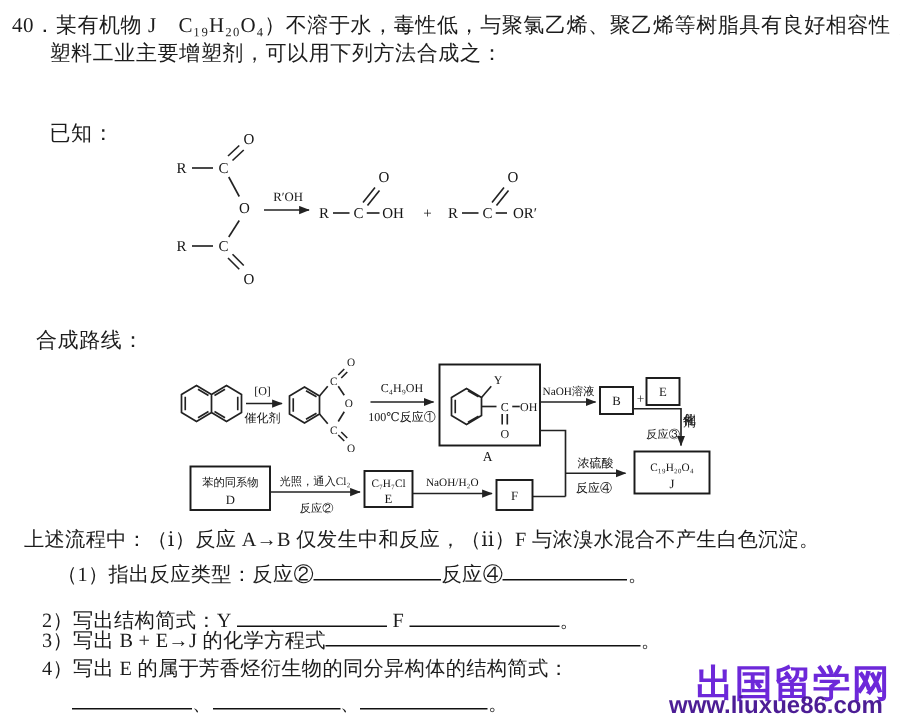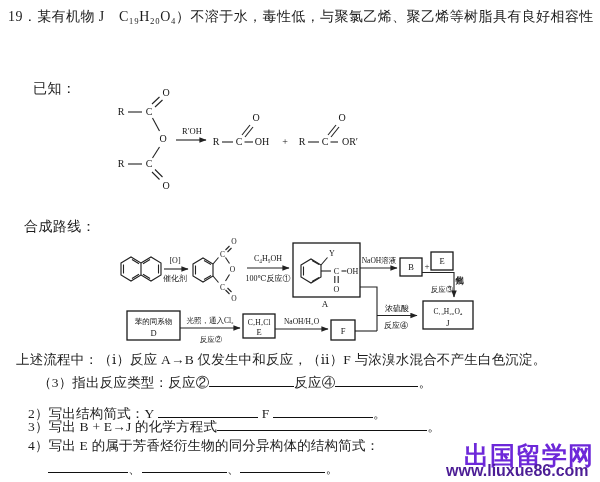--- a/index.html
+++ b/index.html
@@ -20,22 +20,23 @@
           font-family:"Liberation Sans","DejaVu Sans",sans-serif;}
   #cat-vertical{position:absolute;left:455px;top:269px;writing-mode:vertical-rl;
                 text-orientation:upright;font-size:8.5px;line-height:10px;}
 </style>
 </head>
 <body>
 
 <div id="page">
 
   <div class="tline" style="left:8px;top:8px;">
-    <span>19．</span><span>某有机物 J　C₁₉H₂₀O₄）不溶于水，毒性低，与聚氯乙烯、聚乙烯等树脂具有良好相容性，是</span>
-  </div>
+    <span>40．</span><span>某有机物 J　C₁₉H₂₀O₄）不溶于水，毒性低，与聚氯乙烯、聚乙烯等树脂具有良好相容性，是</span>
+  </div>
+  <div class="tline" style="left:33px;top:27px;">塑料工业主要增塑剂，可以用下列方法合成之：</div>
   <div class="tline" style="left:33px;top:48px;margin-top:32px;">已知：</div>
   <div class="tline" style="left:24px;top:218px;text-align:right;">合成路线：</div>
 
   <svg width="600" height="482" viewBox="0 0 600 482">
     <defs>
       <marker id="arr" markerWidth="8" markerHeight="7" refX="6" refY="2.5" orient="auto">
         <path d="M0,0 L6.5,2.5 L0,5 Z" fill="#222"></path>
       </marker>
     </defs>
 
@@ -171,21 +172,21 @@
       <rect class="boxline" x="331" y="320" width="24" height="20"></rect>
       <text x="343" y="333.5" font-size="8.5">F</text>
     </g>
   </svg>
 
   <div id="cat-vertical">催化剂</div>
 
   <div class="qline" style="left:16px;top:351px;">上述流程中：（ⅰ）反应 A→B 仅发生中和反应，（ⅱ）F 与浓溴水混合不产生白色沉淀。</div>
 
   <div class="qline" style="left:38px;top:373px;">
-    <span>（3）指出反应类型：反应②</span><span class="blank" style="width:85px;"></span><span>反应④</span><span class="blank" style="width:83px;"></span><span>。</span>
+    <span>（1）指出反应类型：反应②</span><span class="blank" style="width:85px;"></span><span>反应④</span><span class="blank" style="width:83px;"></span><span>。</span>
   </div>
 
   <div class="qline" style="left:28px;top:404px;text-align:right;">
     <span>2）写出结构简式：Y</span>&nbsp;<span class="blank" style="width:100px;"></span>&nbsp;<span>F</span>&nbsp;<span class="blank" style="width:100px;"></span><span>。</span>
   </div>
 
   <div class="qline" style="left:28px;top:417px;">
     <span>3）写出 B + E→J 的化学方程式</span><span class="blank" style="width:210px;"></span><span>。</span>
   </div>
 

